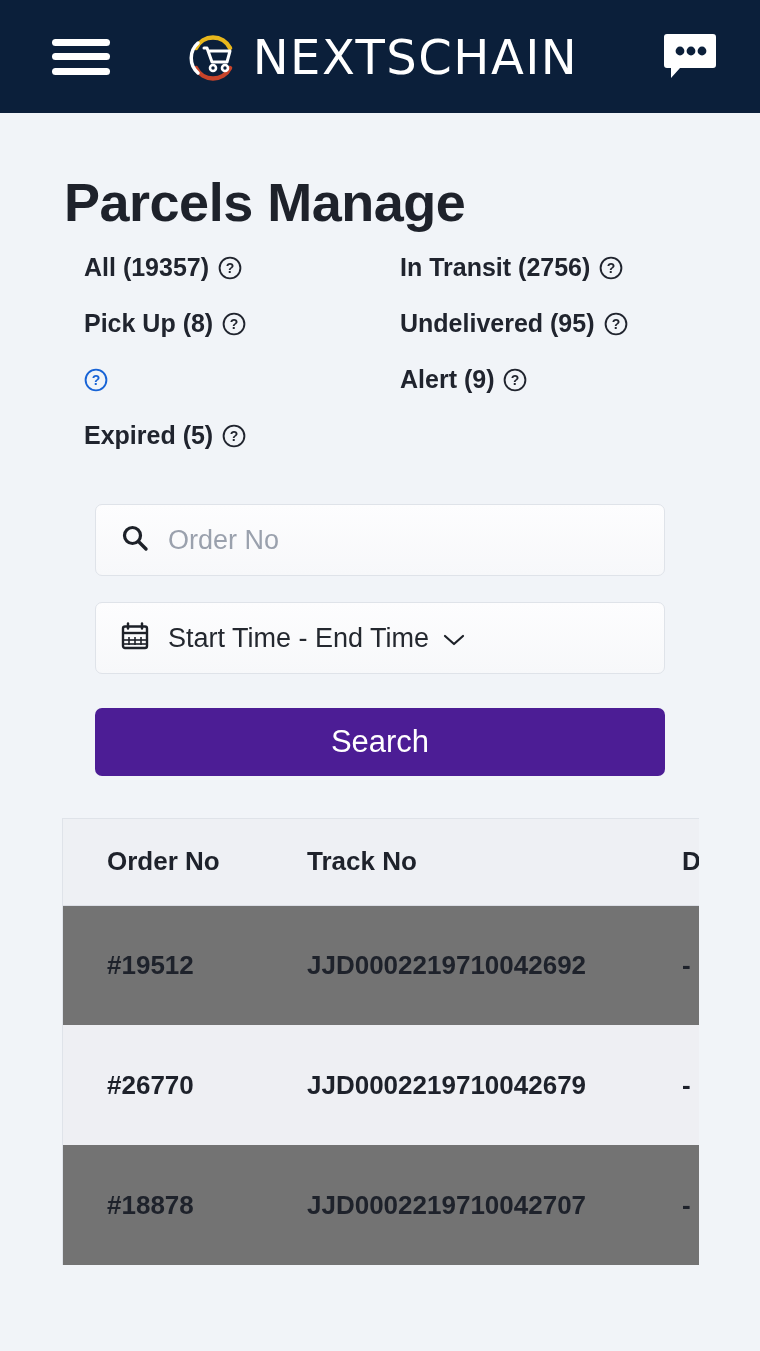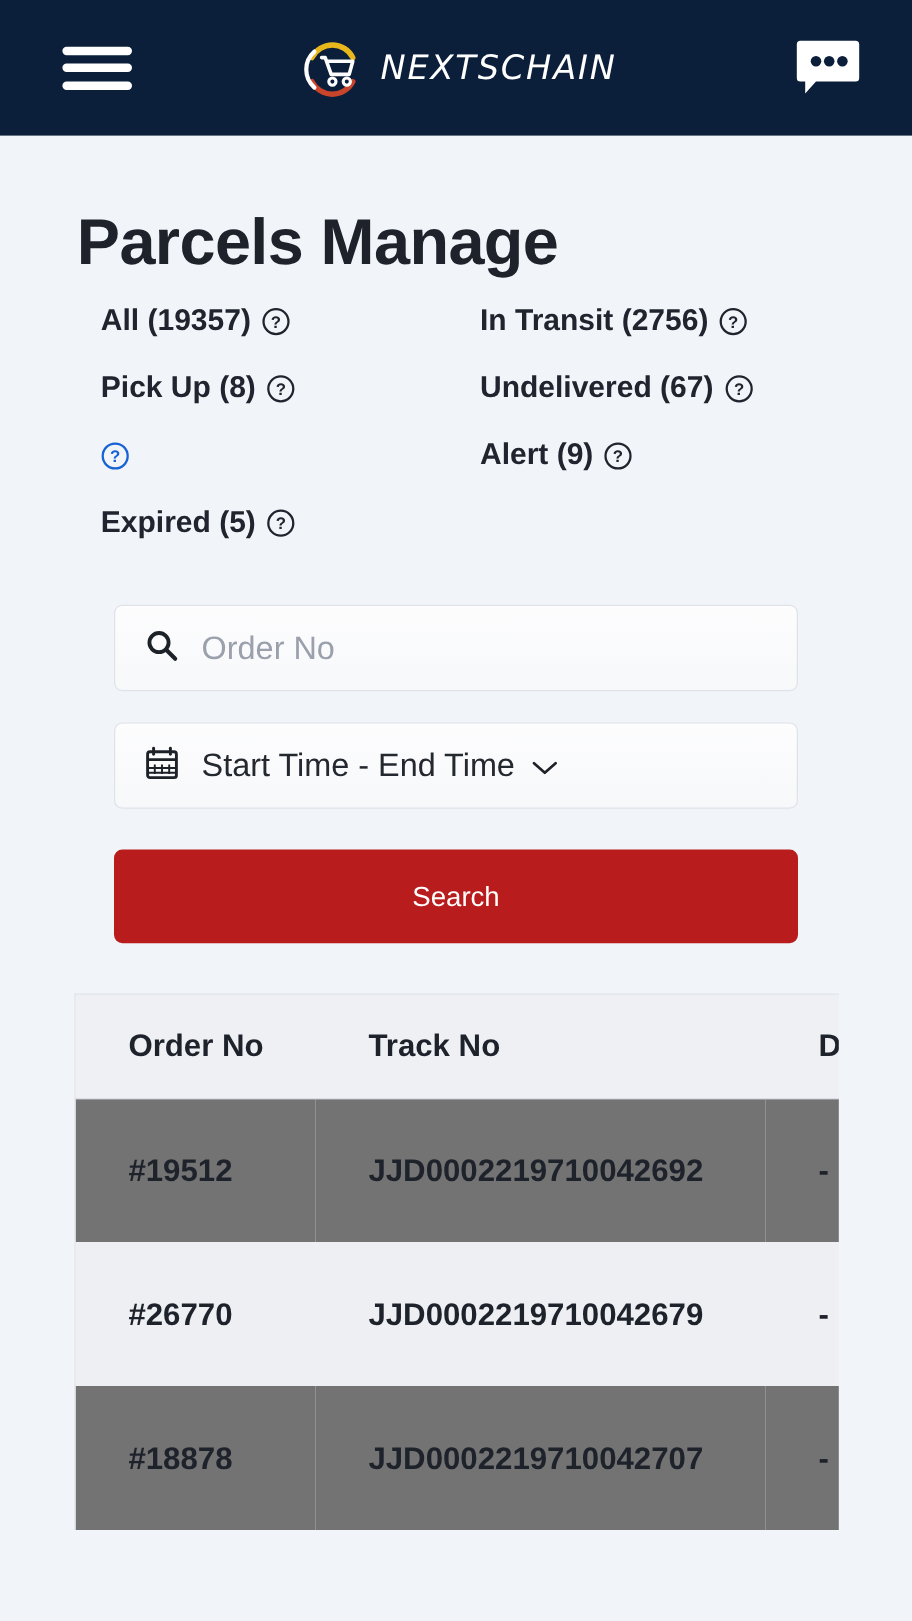--- a/index.html
+++ b/index.html
@@ -54,25 +54,24 @@
     gap: 9px;
   }
   .brand-mark {
     width: 62px;
     height: 62px;
     position: relative;
     flex: 0 0 auto;
   }
   .brand-name {
     color: #ffffff;
-    font-size: 28px;
+    font-size: 48px;
     font-weight: 400;
     letter-spacing: 1.5px;
     font-family: "DejaVu Sans", sans-serif;
-    font-style: italic;
   }
 
   .chat-btn {
     position: absolute;
     right: 42px;
     top: 50%;
     transform: translateY(-50%);
     width: 56px;
     height: 54px;
     cursor: pointer;
@@ -156,27 +155,27 @@
     color: #24282f;
     display: flex;
     align-items: center;
     gap: 14px;
     text-align: center;
   }
 
   .search-btn {
     margin-top: 34px;
     width: 100%;
-    height: 78px;
+    height: 68px;
     border: 0;
     border-radius: 7px;
-    background: #b91c1c;
+    background: #4c1d95;
     color: #ffffff;
     font-family: "Liberation Sans", sans-serif;
-    font-size: 23px;
+    font-size: 31px;
     cursor: pointer;
   }
 
   
   .table-wrap {
     margin: 42px auto 0 auto;
     width: 637px;
     margin-left: 62px;
     overflow: hidden;
     border-left: 1px solid #dfe3e9;
@@ -277,21 +276,21 @@
       <span>Pick Up (8)</span>
       <span class="help-icon">
         <svg width="24" height="24" viewBox="0 0 24 24">
             <circle cx="12" cy="12" r="10.4" fill="none" stroke="#20242e" stroke-width="1.9"></circle>
             <text x="12" y="17" font-size="14" font-family="Liberation Sans, sans-serif" font-weight="bold" fill="#20242e" text-anchor="middle">?</text>
           </svg>
       </span>
     </div>
 
     <div class="filter">
-      <span>Undelivered (67)</span>
+      <span>Undelivered (95)</span>
       <span class="help-icon">
         <svg width="24" height="24" viewBox="0 0 24 24">
             <circle cx="12" cy="12" r="10.4" fill="none" stroke="#20242e" stroke-width="1.9"></circle>
             <text x="12" y="17" font-size="14" font-family="Liberation Sans, sans-serif" font-weight="bold" fill="#20242e" text-anchor="middle">?</text>
           </svg>
       </span>
     </div>
 
     <div class="filter active">
       <span class="help-icon">

